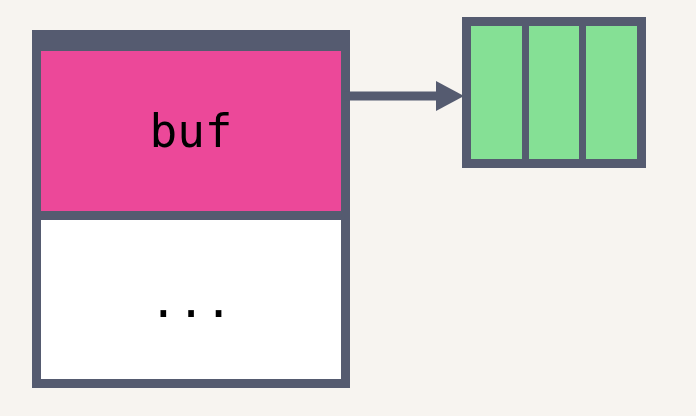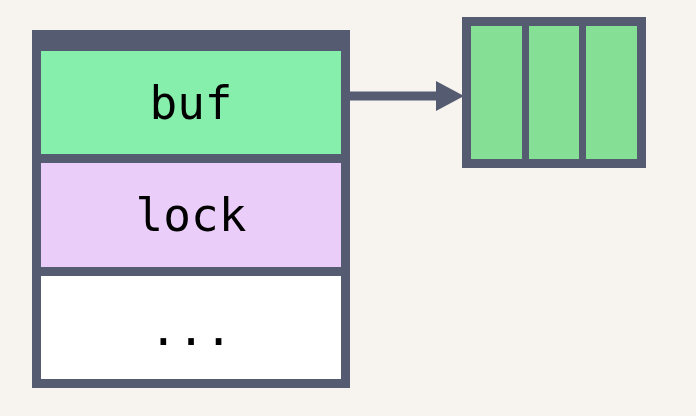--- a/index.html
+++ b/index.html
@@ -93,27 +93,24 @@
     margin-left: 7px;
   }
 </style>
 </head>
 <body>
 
 <div id="canvas">
 
   <div class="struct-box">
 
-    <div class="struct-row" style="background:#86efac;margin-top:12px;">
+    <div class="struct-row" style="background:#ec4899;margin-top:12px;">
       <span class="field-label">buf</span>
     </div>
 
-    <div class="struct-row" style="background:#ebcdfa;">
-      <span class="field-label">lock</span>
-    </div>
 
     <div class="struct-row" style="background:#ffffff;">
       <span class="ellipsis-label">...</span>
     </div>
 
   </div>
 
   <svg class="arrow" viewBox="0 0 124 36">
     <line x1="0" y1="18" x2="96" y2="18" stroke="#555b70" stroke-width="9"></line>
     <polygon points="92,3 120,18 92,33" fill="#555b70"></polygon>

